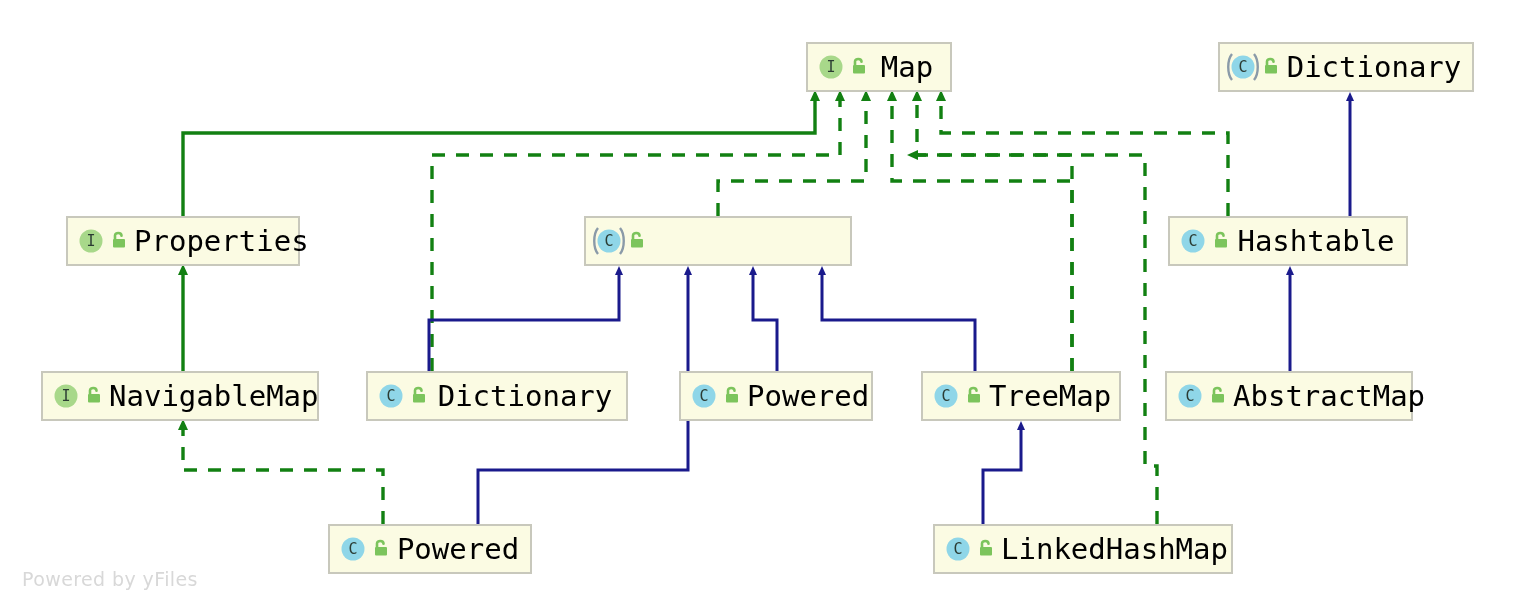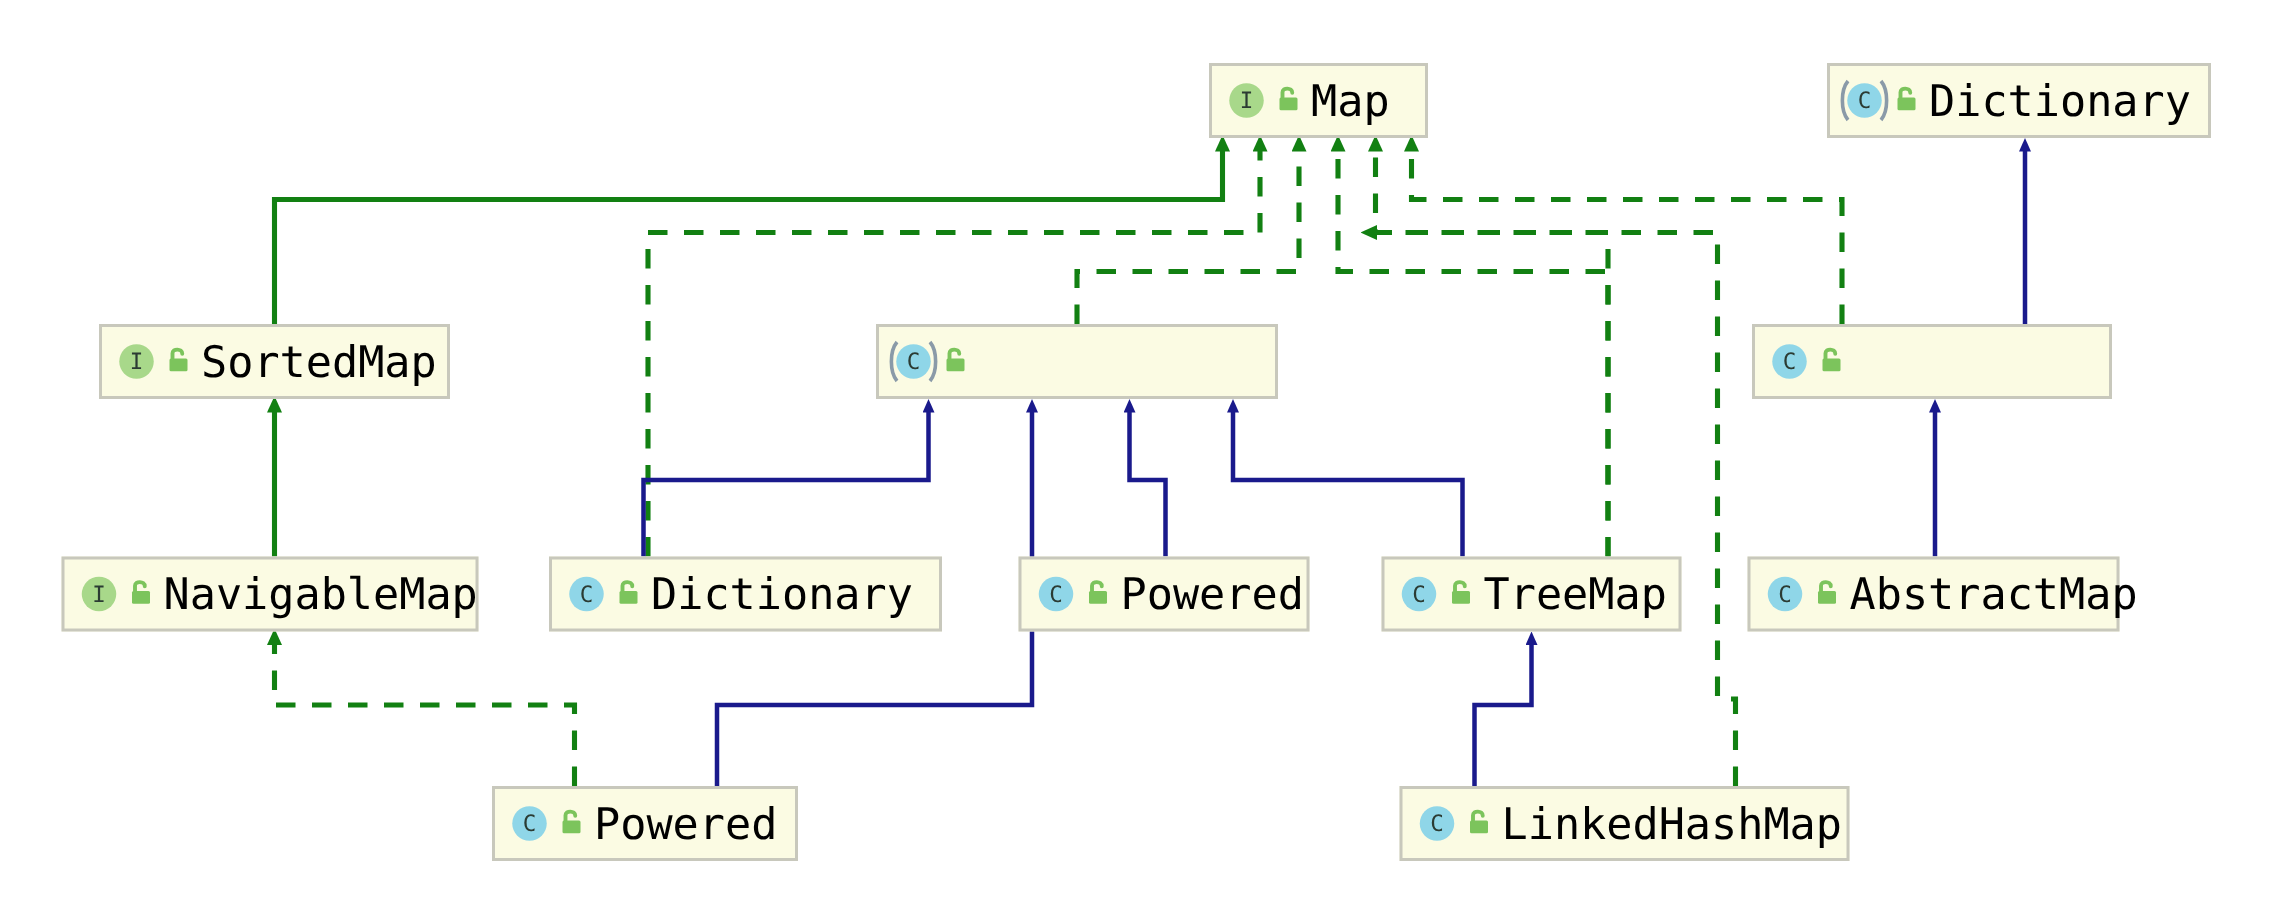--- a/index.html
+++ b/index.html
@@ -44,20 +44,21 @@
   }
   .node-lock {
     flex: 0 0 auto;
     width: 20px;
     height: 24px;
     margin-left: 2px;
     position: relative;
   }
   .node-label {
     flex: 1 1 auto;
+    text-align: center;
     font-family: "DejaVu Sans Mono", monospace;
     font-size: 29px;
     color: #000000;
     letter-spacing: 0px;
     padding-right: 10px;
     padding-left: 4px;
     line-height: 1;
   }
   .watermark {
     position: absolute;
@@ -130,21 +131,21 @@
       </div>
       <div class="node-box" style="left: 66px; top: 216px; width: 234px; height: 50px;">
         <span class="node-stereo"><svg width="34" height="34" viewBox="0 0 34 34">
             <circle cx="17" cy="17" r="11.5" fill="#a8d88a"></circle>
             <text x="17" y="17" text-anchor="middle" dominant-baseline="central" font-family="DejaVu Sans Mono, monospace" font-size="15" fill="#2b3b33">I</text>
           </svg></span>
         <span class="node-lock"><svg width="20" height="24" viewBox="0 0 20 24">
             <path d="M5,10 L5,6.5 C5,3.2 11.5,3.2 11.5,6.8" stroke="#7cc45c" stroke-width="2.6" fill="none" stroke-linecap="round"></path>
             <rect x="3" y="10" width="12" height="8.5" rx="1" fill="#7cc45c"></rect>
           </svg></span>
-        <span class="node-label">SortedMap</span>
+        <span class="node-label">Properties</span>
       </div>
       <div class="node-box" style="left: 584px; top: 216px; width: 268px; height: 50px;">
         <span class="node-stereo"><svg width="34" height="34" viewBox="0 0 34 34">
             <circle cx="17" cy="17" r="11.5" fill="#8fd6e8"></circle>
             <path d="M6,4 C1,10 1,24 6,30" stroke="#8a9aa8" stroke-width="2.4" fill="none"></path>
             <path d="M28,4 C33,10 33,24 28,30" stroke="#8a9aa8" stroke-width="2.4" fill="none"></path>
             <text x="17" y="17" text-anchor="middle" dominant-baseline="central" font-family="DejaVu Sans Mono, monospace" font-size="15" fill="#2b3b33">C</text>
           </svg></span>
         <span class="node-lock"><svg width="20" height="24" viewBox="0 0 20 24">
             <path d="M5,10 L5,6.5 C5,3.2 11.5,3.2 11.5,6.8" stroke="#7cc45c" stroke-width="2.6" fill="none" stroke-linecap="round"></path>
@@ -153,20 +154,21 @@
       </div>
       <div class="node-box" style="left: 1168px; top: 216px; width: 240px; height: 50px;">
         <span class="node-stereo"><svg width="34" height="34" viewBox="0 0 34 34">
             <circle cx="17" cy="17" r="11.5" fill="#8fd6e8"></circle>
             <text x="17" y="17" text-anchor="middle" dominant-baseline="central" font-family="DejaVu Sans Mono, monospace" font-size="15" fill="#2b3b33">C</text>
           </svg></span>
         <span class="node-lock"><svg width="20" height="24" viewBox="0 0 20 24">
             <path d="M5,10 L5,6.5 C5,3.2 11.5,3.2 11.5,6.8" stroke="#7cc45c" stroke-width="2.6" fill="none" stroke-linecap="round"></path>
             <rect x="3" y="10" width="12" height="8.5" rx="1" fill="#7cc45c"></rect>
           </svg></span>
+        <span class="node-label">Hashtable</span>
       </div>
       <div class="node-box" style="left: 41px; top: 371px; width: 278px; height: 50px;">
         <span class="node-stereo"><svg width="34" height="34" viewBox="0 0 34 34">
             <circle cx="17" cy="17" r="11.5" fill="#a8d88a"></circle>
             <text x="17" y="17" text-anchor="middle" dominant-baseline="central" font-family="DejaVu Sans Mono, monospace" font-size="15" fill="#2b3b33">I</text>
           </svg></span>
         <span class="node-lock"><svg width="20" height="24" viewBox="0 0 20 24">
             <path d="M5,10 L5,6.5 C5,3.2 11.5,3.2 11.5,6.8" stroke="#7cc45c" stroke-width="2.6" fill="none" stroke-linecap="round"></path>
             <rect x="3" y="10" width="12" height="8.5" rx="1" fill="#7cc45c"></rect>
           </svg></span>
@@ -233,14 +235,15 @@
             <text x="17" y="17" text-anchor="middle" dominant-baseline="central" font-family="DejaVu Sans Mono, monospace" font-size="15" fill="#2b3b33">C</text>
           </svg></span>
         <span class="node-lock"><svg width="20" height="24" viewBox="0 0 20 24">
             <path d="M5,10 L5,6.5 C5,3.2 11.5,3.2 11.5,6.8" stroke="#7cc45c" stroke-width="2.6" fill="none" stroke-linecap="round"></path>
             <rect x="3" y="10" width="12" height="8.5" rx="1" fill="#7cc45c"></rect>
           </svg></span>
         <span class="node-label">LinkedHashMap</span>
       </div>
     </div>
 
+  <div class="watermark">Powered by yFiles</div>
 
 </div>
 
 </body></html>

